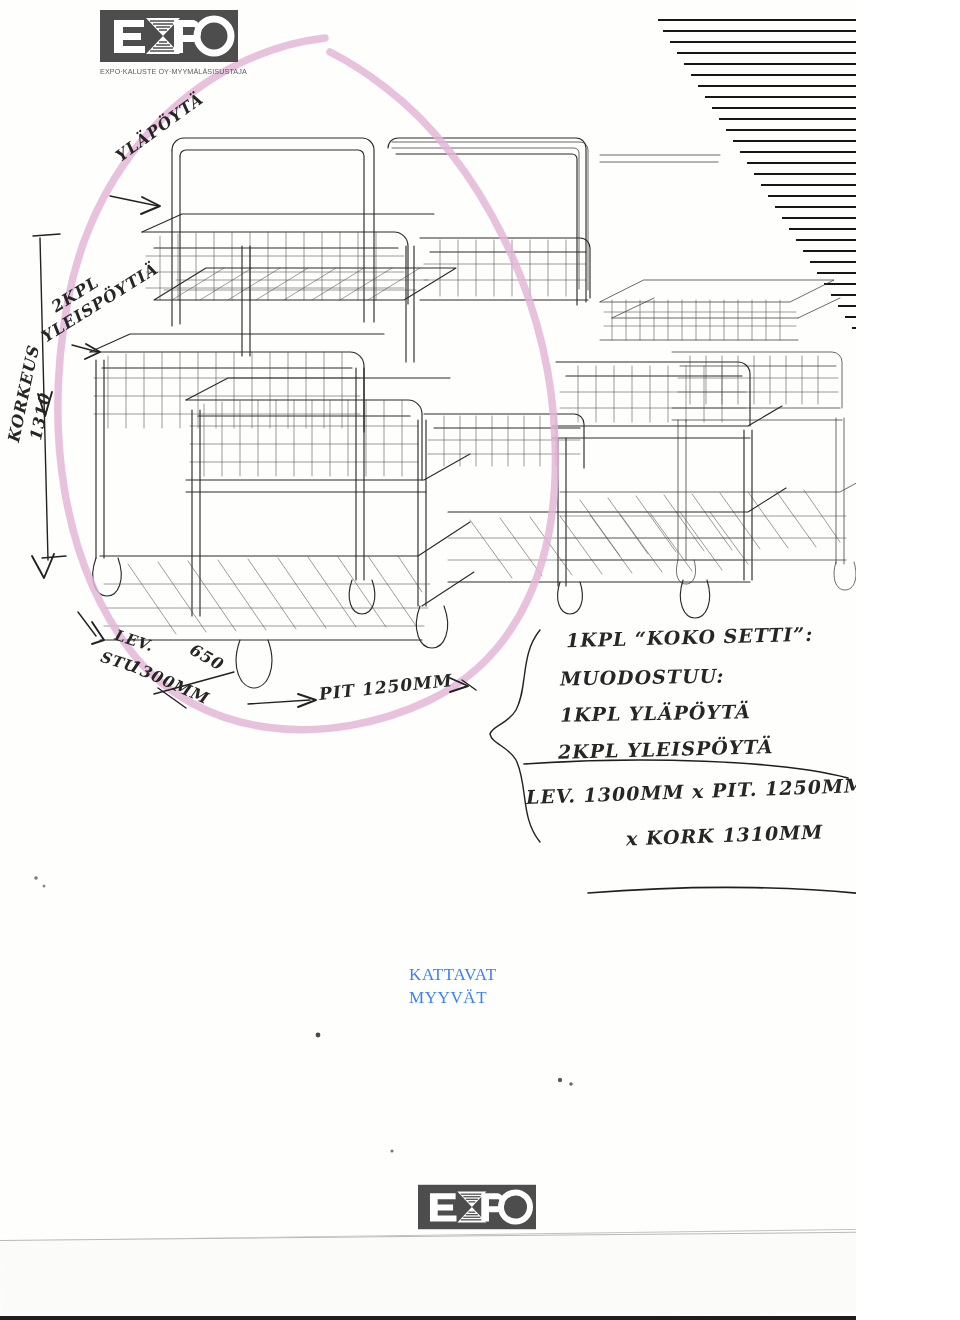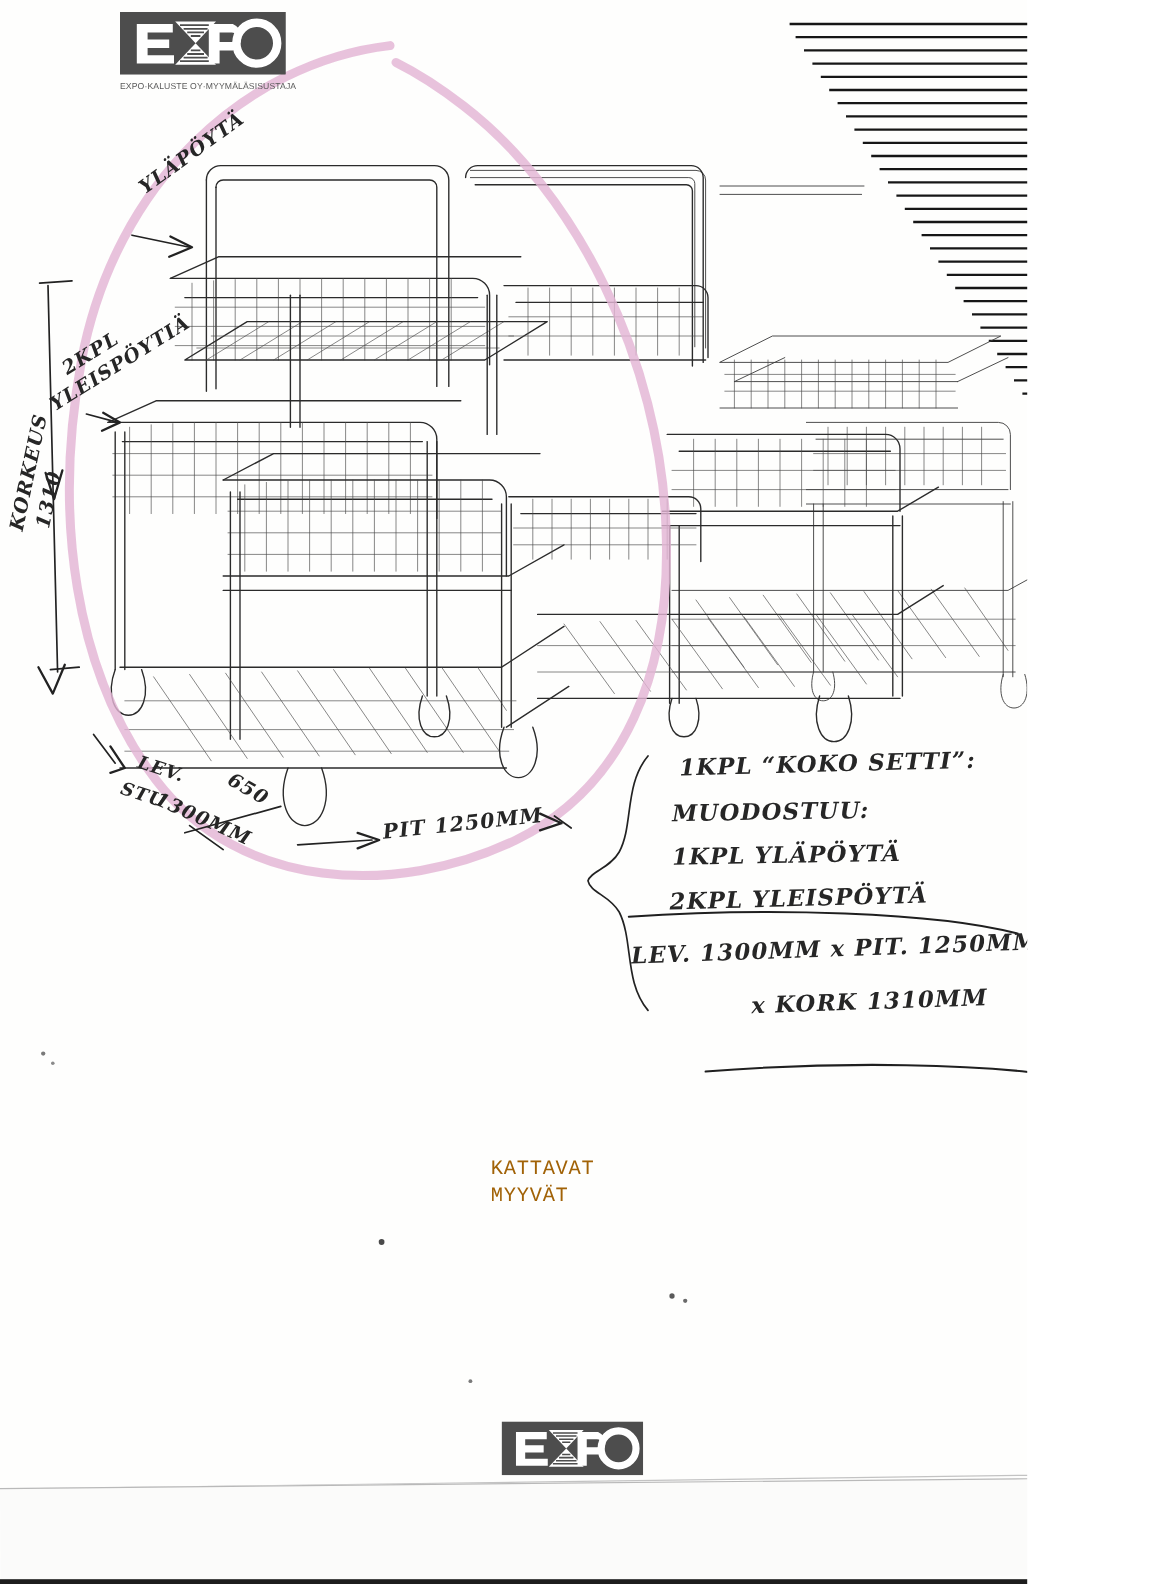--- a/index.html
+++ b/index.html
@@ -48,23 +48,23 @@
   .headline{
     position:absolute;left:0;top:806px;width:960px;
     text-align:center;
     font-size:58px;font-weight:bold;color:#4a4a4a;
     letter-spacing:-1px;
     font-family:"Liberation Sans",sans-serif;
   }
   .headline span{display:inline-block;margin-left:-38px;}
   .sub-lines{
     position:absolute;left:409px;top:963px;
-    font-size:17px;color:#a16207;line-height:23px;
+    font-size:17px;color:#3b82f6;line-height:23px;
     letter-spacing:.6px;
-    font-family:Liberation Mono, monospace;
+    font-family:Liberation Serif, serif;
   }
   .sub-lines div{white-space:nowrap;}
 
   
   .hand{
     font-family:"DejaVu Serif", serif;
     font-style:italic;
     color:#262626;
     white-space:nowrap;
     font-weight:600;

